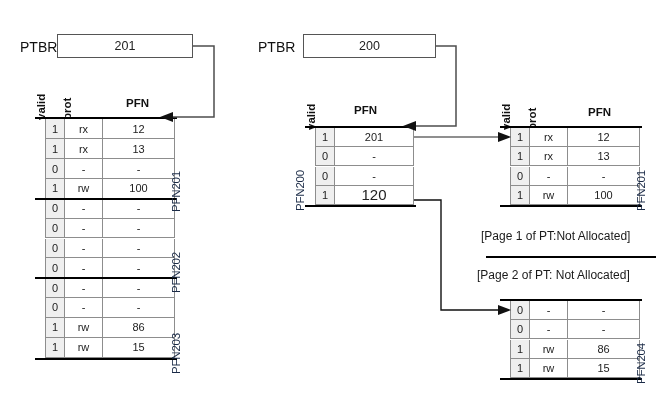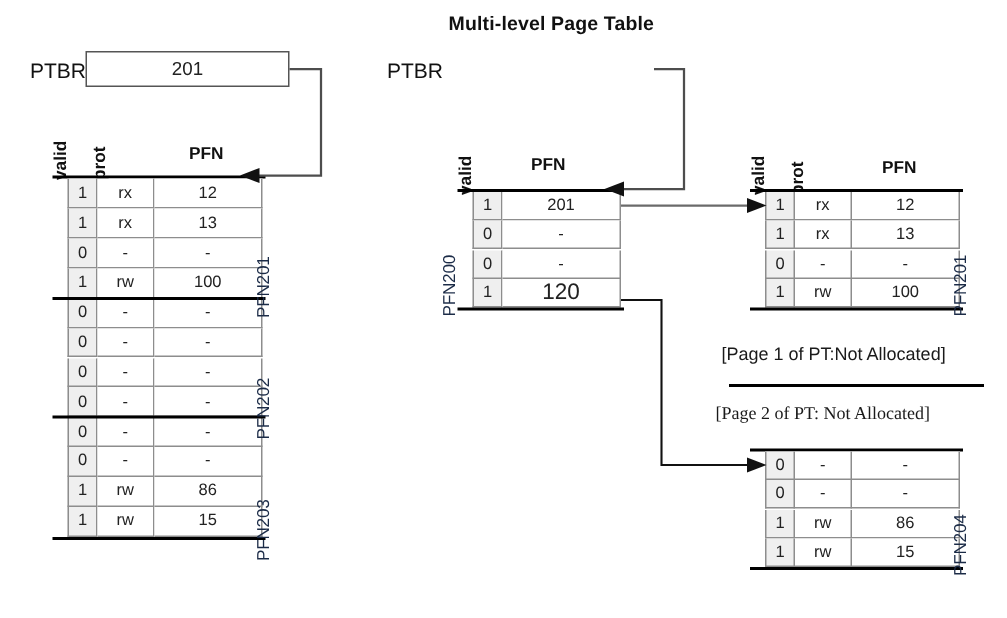--- a/index.html
+++ b/index.html
@@ -161,23 +161,23 @@
       </div>
       <div class="thickline" style="left: -10px; top: 80.6px; width: 142px;"></div>
       <div class="thickline" style="left: -10px; top: 160px; width: 142px;"></div>
       <div class="thickline" style="left: -10px; top: 240.6px; width: 142px;"></div>
     </div>
 
   <div class="vside" style="left:182px;top:200px;">PFN201</div>
   <div class="vside" style="left:182px;top:281px;">PFN202</div>
   <div class="vside" style="left:182px;top:362px;">PFN203</div>
 
-  <div class="abs title" style="left:299px;top:8px;">Multi-level Page Table</div>
 
   <div class="abs ptbr-label" style="left:258px;top:39px;">PTBR</div>
+  <div class="abs ptbr-box" style="left:303px;top:34px;width:133px;height:24px;">200</div>
 
   <div class="vhead" style="left:317px;top:118px;">valid</div>
   <div class="hhead" style="left:354px;top:104px;">PFN</div>
 
   <div id="pd-table" class="abs ptable" style="left:315px;top:126px;width:99px;height:81px;">
       <div class="thickline" style="left: -10px; top: 0px; width: 111px;"></div>
       <div class="rowline" style="top: 2.4px; height: 19.05px;">
         <div class="cell valid" style="width: 20px;">1</div>
         <div class="cell" style="flex: 1 1 auto;">201</div>
       </div>
@@ -225,21 +225,21 @@
         <div class="cell" style="width: 38px;">rw</div>
         <div class="cell" style="flex: 1 1 auto;">100</div>
       </div>
       <div class="thickline" style="left: -10px; top: 78.6px; width: 142px;"></div>
     </div>
 
   <div class="vside" style="left:647px;top:199px;">PFN201</div>
 
   <div class="abs note" style="left:481px;top:229px;">[Page 1 of PT:Not Allocated]</div>
   <div class="abs thickline" style="left:486px;top:256px;width:170px;"></div>
-  <div class="abs note" style="left:477px;top:268px;font-family:Liberation Serif, serif;">[Page 2 of PT: Not Allocated]</div>
+  <div class="abs note" style="left:477px;top:268px;">[Page 2 of PT: Not Allocated]</div>
 
   <div id="pt3-table" class="abs ptable" style="left:510px;top:299px;width:130px;height:81px;">
       <div class="thickline" style="left: -10px; top: 0px; width: 142px;"></div>
       <div class="rowline" style="top: 2.4px; height: 19.05px;">
         <div class="cell valid" style="width: 20px;">0</div>
         <div class="cell" style="width: 38px;">-</div>
         <div class="cell" style="flex: 1 1 auto;">-</div>
       </div>
       <div class="rowline" style="top: 21.45px; height: 19.05px;">
         <div class="cell valid" style="width: 20px;">0</div>

